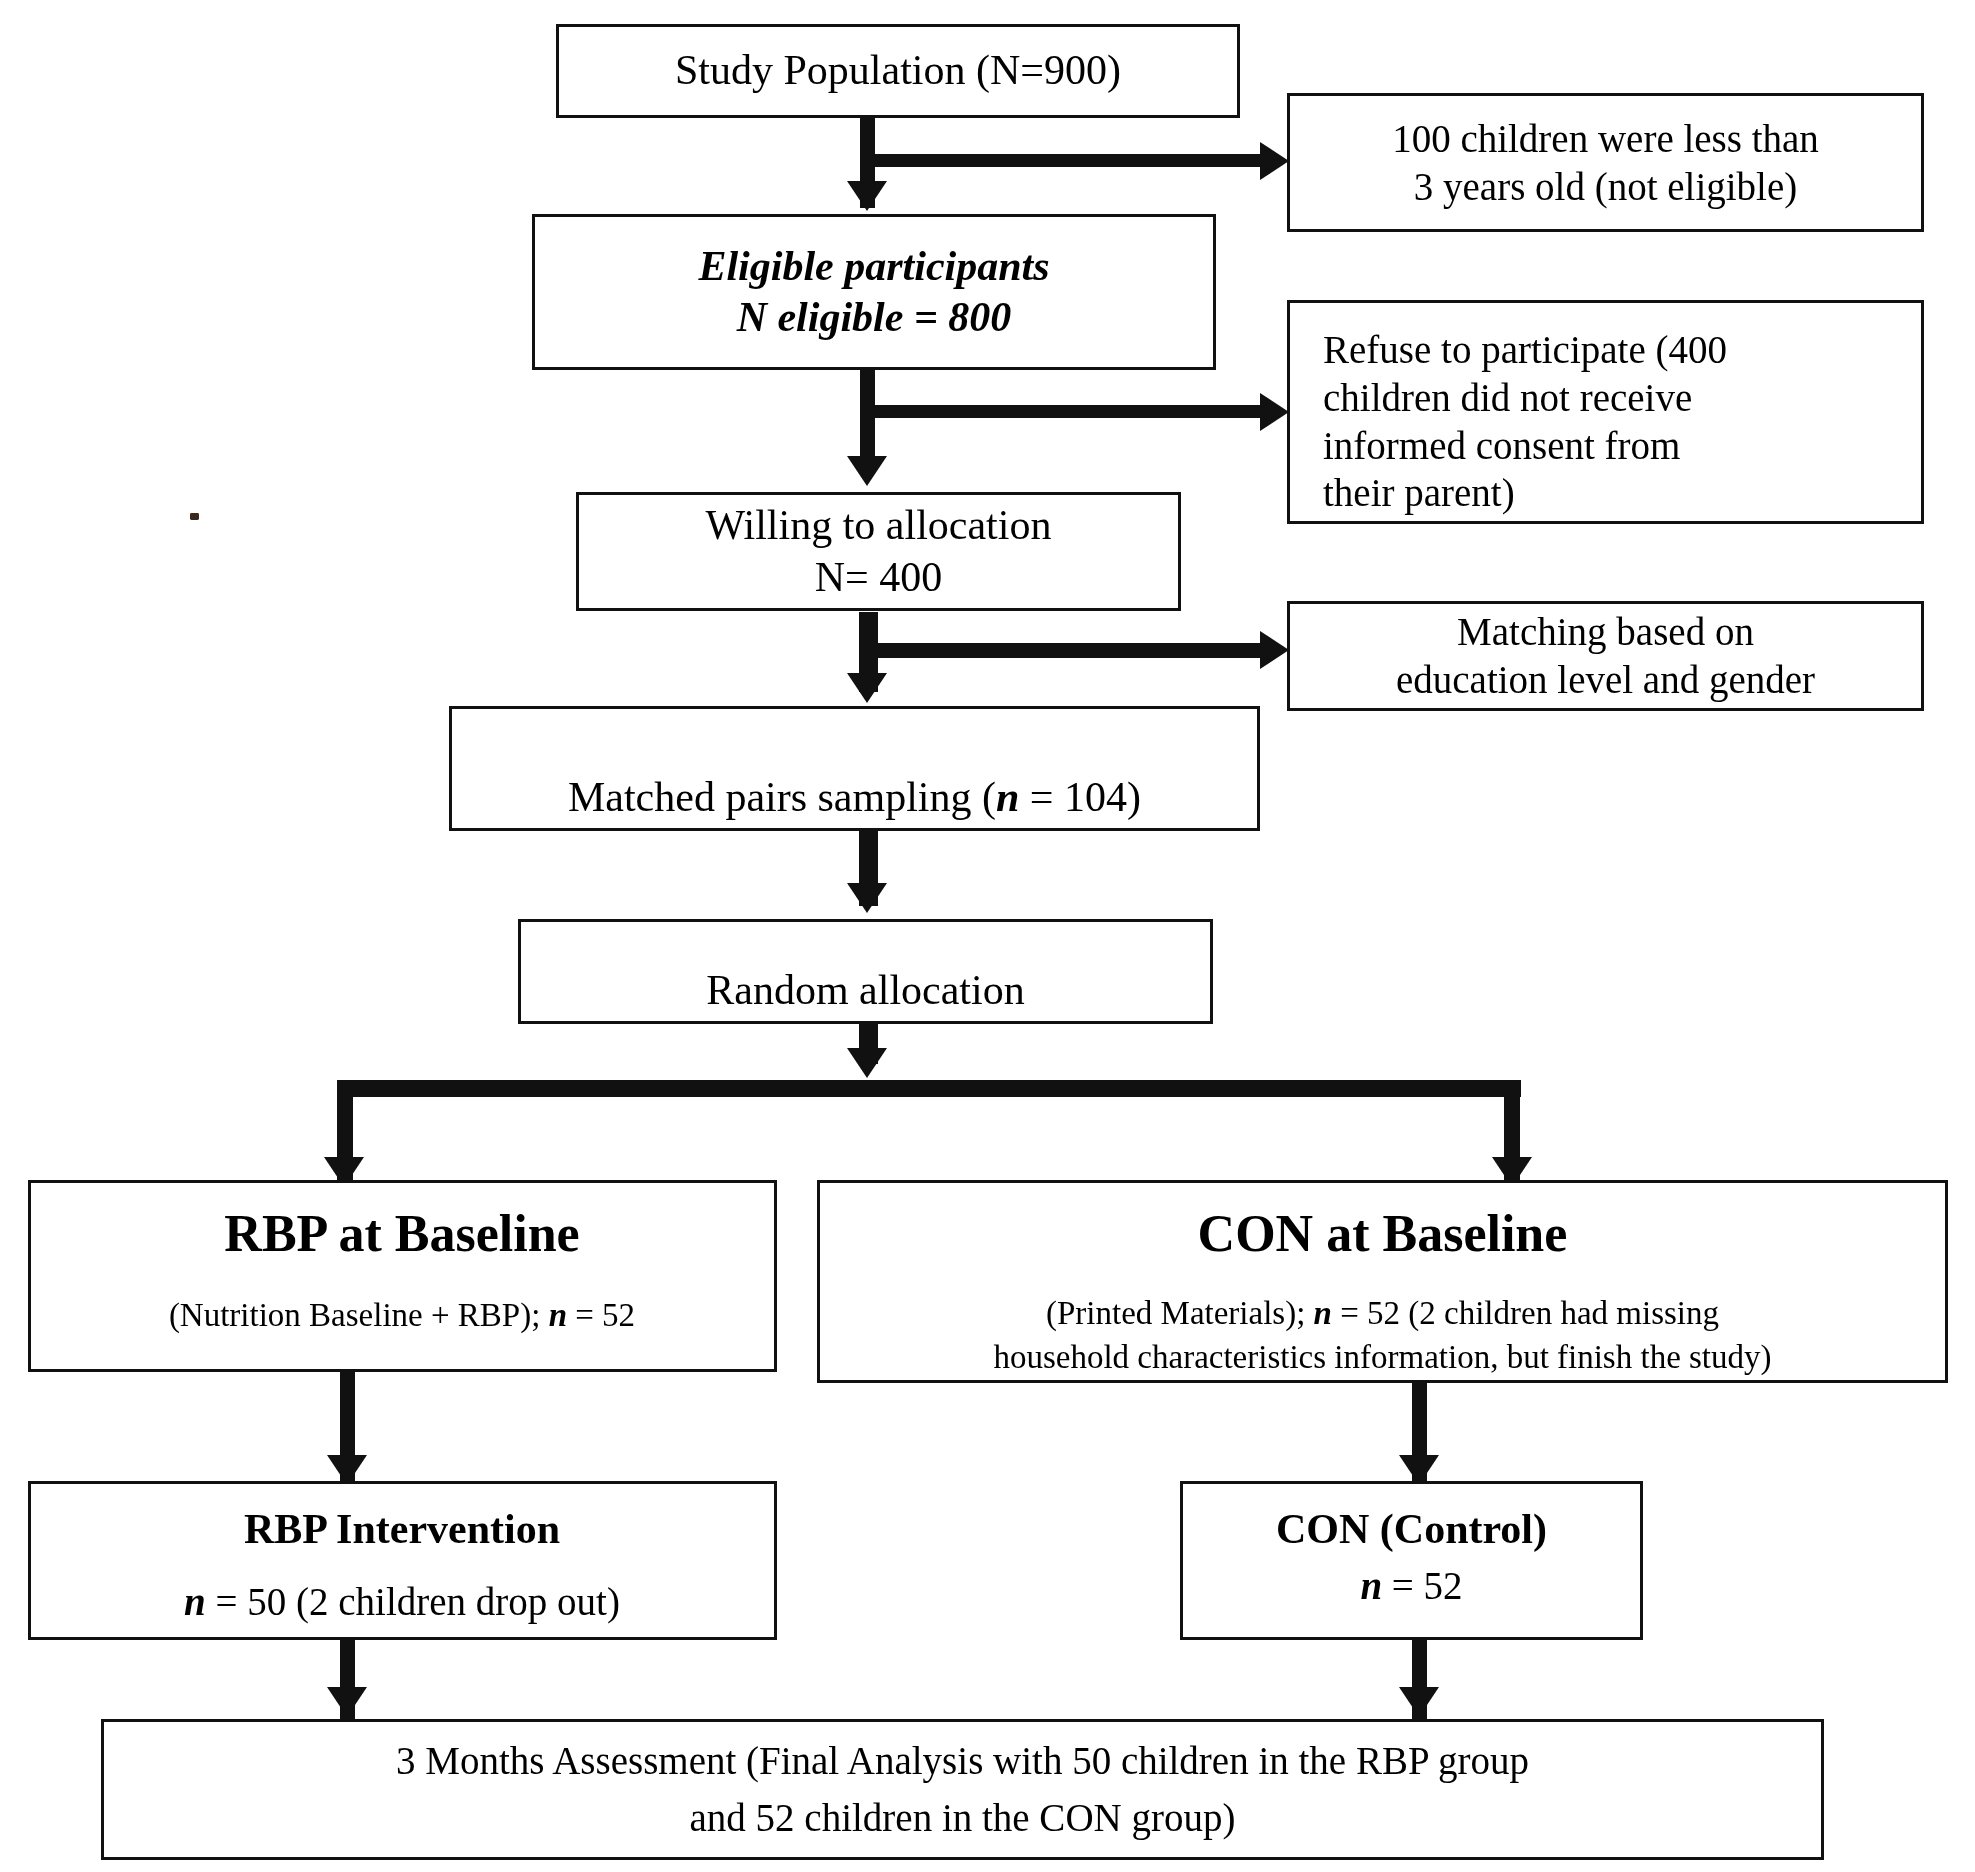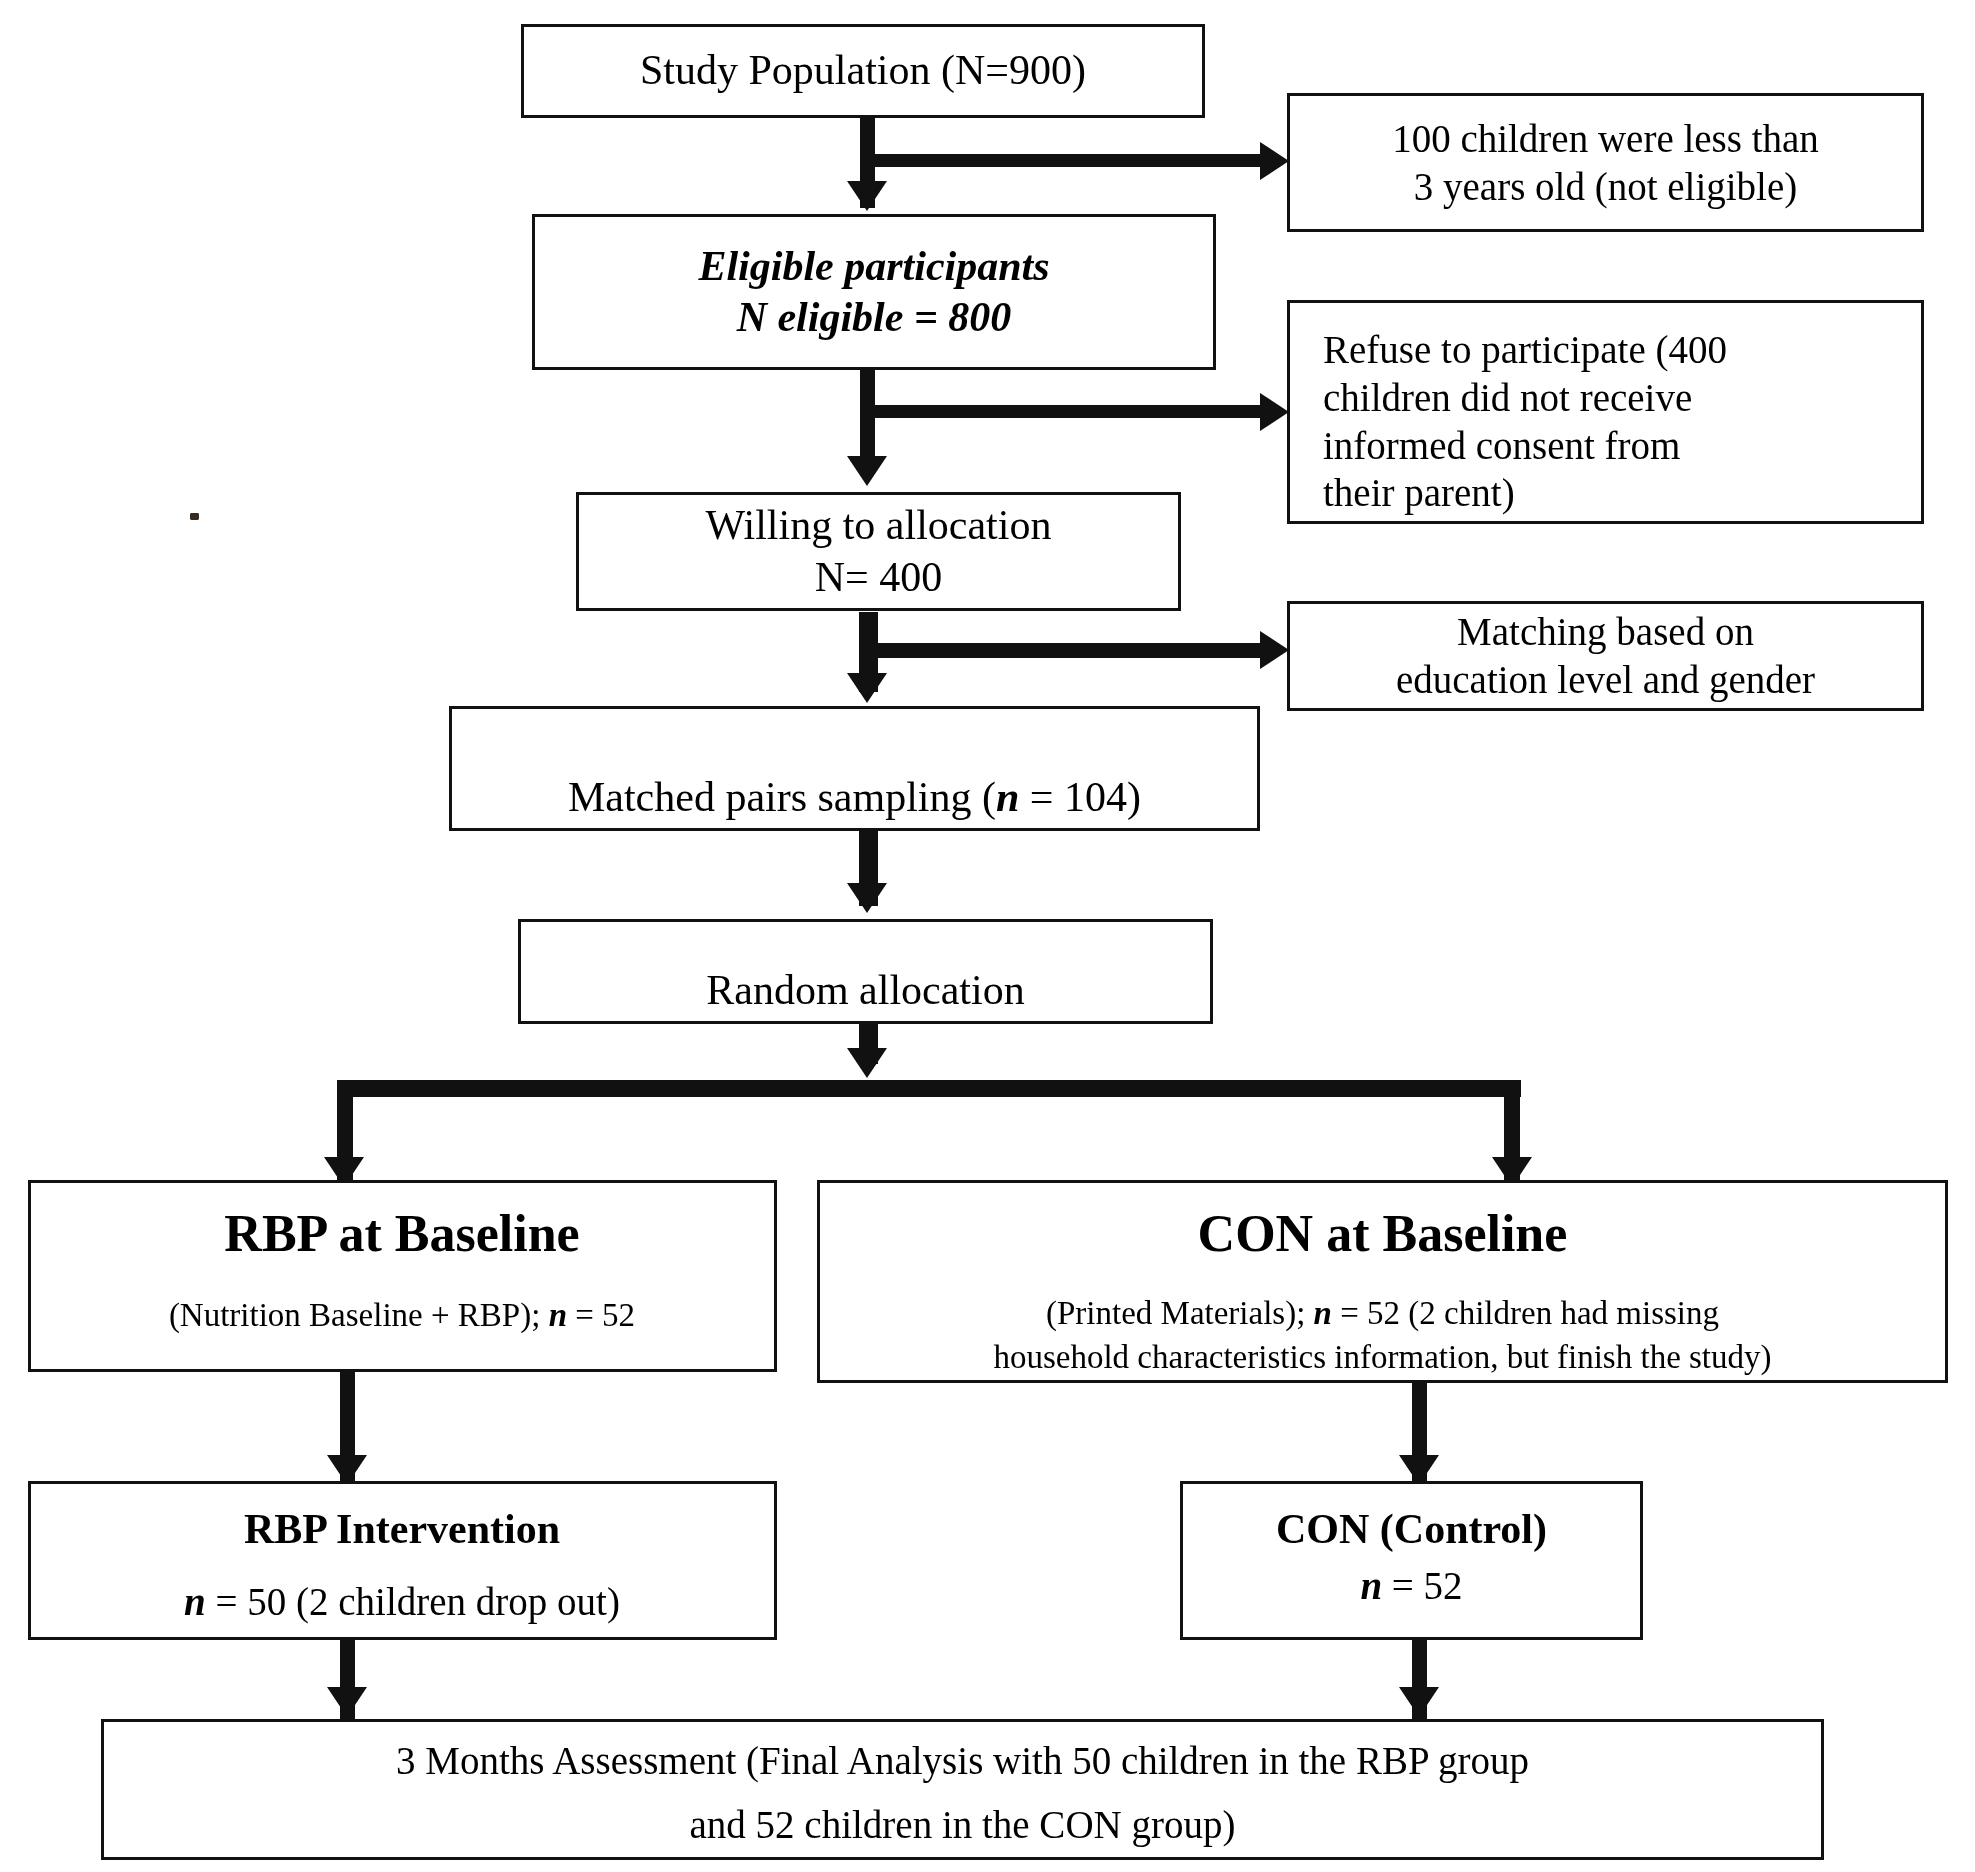--- a/index.html
+++ b/index.html
@@ -84,21 +84,21 @@
     border-radius: 1.4px;
   }
 </style>
 </head>
 <body>
 
 <div id="canvas">
 
   <div class="speck" style="left:190px; top:513px;"></div>
 
-  <div class="node" style="left:521px; top:24px; width:684px; height:94px;">
+  <div class="node" style="left:556px; top:24px; width:684px; height:94px;">
     <span class="node-line t-plain">Study Population (N=900)</span>
   </div>
 
   <div class="node" style="left:1287px; top:93px; width:637px; height:139px;">
     <span class="node-line t-side">100 children were less than</span>
     <span class="node-line t-side">3 years old (not eligible)</span>
   </div>
 
   <div class="vline" style="left:860px; top:118px; width:14.5px; height:90px;"></div>
   <div class="arrow-down" style="left:847px; top:181px;"></div>
@@ -187,17 +187,17 @@
   </div>
 
   <div class="vline" style="left:340px; top:1640px; width:14.5px; height:83px;"></div>
   <div class="arrow-down" style="left:327px; top:1687px;"></div>
 
   <div class="vline" style="left:1412px; top:1640px; width:14.5px; height:83px;"></div>
   <div class="arrow-down" style="left:1399px; top:1687px;"></div>
 
   <div class="node" style="left:101px; top:1719px; width:1723px; height:141px; justify-content:flex-start; padding-top:14.5px;">
     <span class="node-line t-final"><b class="stat">3 Months Assessment</b><span> (Final Analysis with 50 children in the RBP group</span></span>
-    <span class="node-line t-final" style="margin-top:17px;">and 52 children in the CON group)</span>
+    <span class="node-line t-final" style="margin-top:10px;">and 52 children in the CON group)</span>
   </div>
 
 </div>
 
 
 </body></html>

